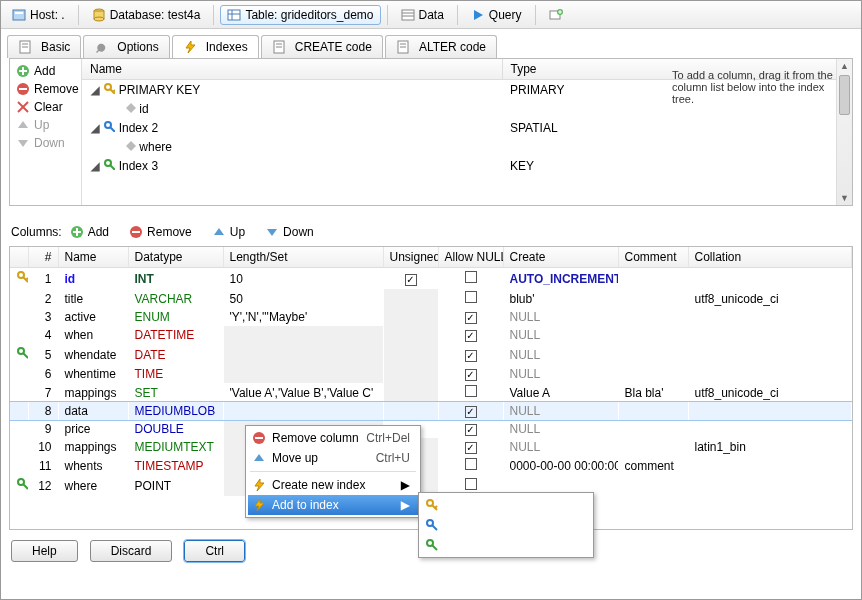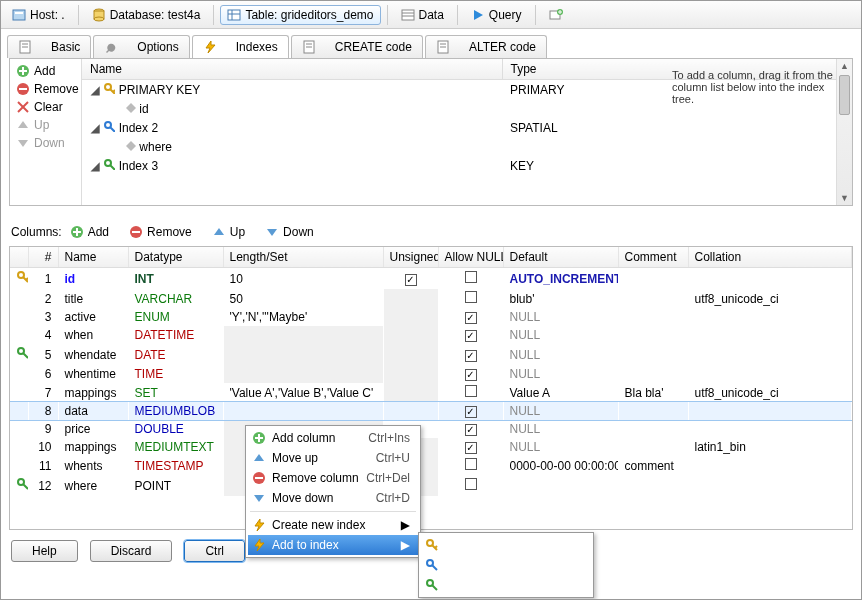--- a/index.html
+++ b/index.html
@@ -7,21 +7,21 @@
 
 
 .top-toolbar { display: flex; align-items: center; gap: 4px; padding: 2px 4px; background: linear-gradient(#fdfdfd,#ececec); border-bottom: 1px solid #ccc; height: 28px; }
 .tb-btn { display: flex; align-items: center; gap: 4px; padding: 2px 6px; border: 1px solid transparent; border-radius: 3px; cursor: default; }
 .tb-btn.active { background: linear-gradient(#fff,#e0f0ff); border: 1px solid #8db4dd; }
 .tb-sep { width: 1px; height: 20px; background: #ccc; margin: 0 2px; }
 .tb-btn svg { width: 14px; height: 14px; }
 
 
 .tabstrip { display: flex; gap: 2px; padding: 6px 6px 0 6px; background: #fff; }
-.tab { display: flex; align-items: center; gap: 19px; padding: 4px 10px; border: 1px solid #bbb; border-bottom: none; border-radius: 3px 3px 0 0; background: linear-gradient(#fdfdfd,#ececec); cursor: default; }
+.tab { display: flex; align-items: center; gap: 9px; padding: 4px 10px; border: 1px solid #bbb; border-bottom: none; border-radius: 3px 3px 0 0; background: linear-gradient(#fdfdfd,#ececec); cursor: default; }
 .tab.active { background: #fff; font-weight: normal; }
 .tab svg { width: 14px; height: 14px; }
 
 
 .index-pane { display: flex; border: 1px solid #bbb; margin: 0 8px; height: 148px; }
 .index-actions { width: 72px; padding: 4px; display: flex; flex-direction: column; gap: 2px; border-right: 1px solid #ddd; }
 .act { display: flex; align-items: flex-start; gap: 4px; padding: 1px 2px; cursor: default; }
 .act.disabled { color: #999; }
 .act svg { width: 14px; height: 14px; flex-shrink: 0; }
 
@@ -372,21 +372,21 @@
     </colgroup>
     <thead>
         <tr>
       <th class="key-cell"></th>
       <th class="num">#</th>
       <th>Name</th>
       <th>Datatype</th>
       <th>Length/Set</th>
       <th>Unsigned</th>
       <th>Allow NULL</th>
-      <th>Default</th>
+      <th>Create</th>
       <th>Comment</th>
       <th>Collation</th>
     </tr>
       </thead>
     <tbody id="grid-body">
         <tr>
           <td class="key-cell"><svg width="14" height="14">
               <use href="#i-key-y"></use>
             </svg></td>
           <td class="num">1</td>
@@ -535,45 +535,31 @@
           <td></td>
           <td></td>
         </tr>
       </tbody>
   </table>
 </div>
 
 <div class="ctx" style="left:244px; top:424px;">
   <div class="mi">
       <svg>
-        <use href="#i-plus"></use>
-      </svg>
-      <span>Add column</span>
-      <span class="kb">Ctrl+Ins</span>
+        <use href="#i-minus"></use>
+      </svg>
+      <span>Remove column</span>
+      <span class="kb">Ctrl+Del</span>
     </div>
   <div class="mi">
       <svg>
         <use href="#i-up"></use>
       </svg>
       <span>Move up</span>
       <span class="kb">Ctrl+U</span>
-    </div>
-  <div class="mi">
-      <svg>
-        <use href="#i-minus"></use>
-      </svg>
-      <span>Remove column</span>
-      <span class="kb">Ctrl+Del</span>
-    </div>
-  <div class="mi">
-      <svg>
-        <use href="#i-dn"></use>
-      </svg>
-      <span>Move down</span>
-      <span class="kb">Ctrl+D</span>
     </div>
   <div class="sep"></div>
   <div class="mi">
       <svg>
         <use href="#i-bolt"></use>
       </svg>
       <span>Create new index</span>
       <span class="arrow">▶</span>
     </div>
   <div class="mi hl" style="position:relative">

